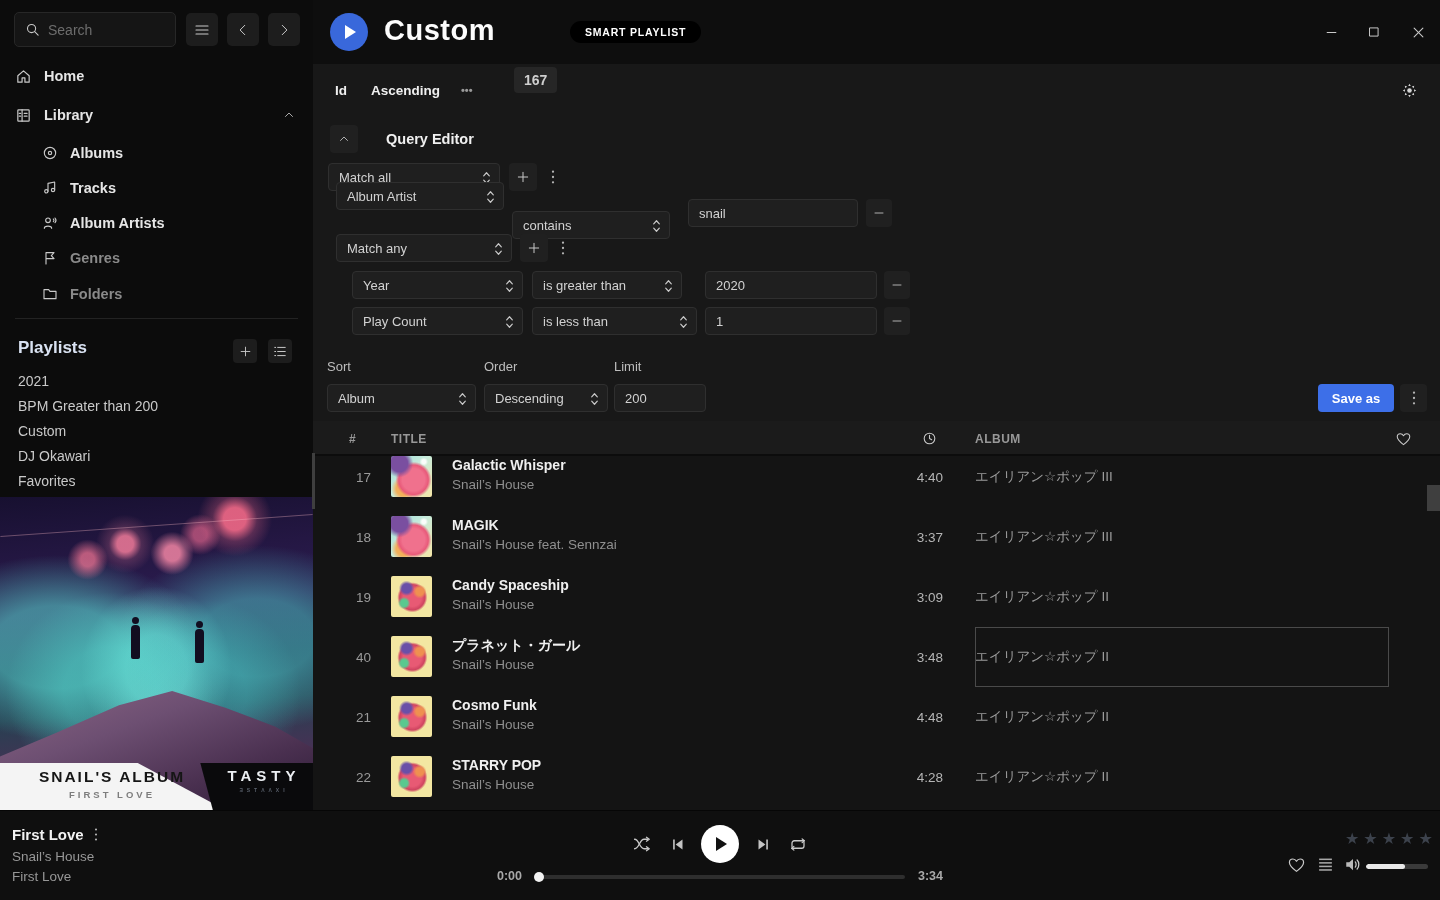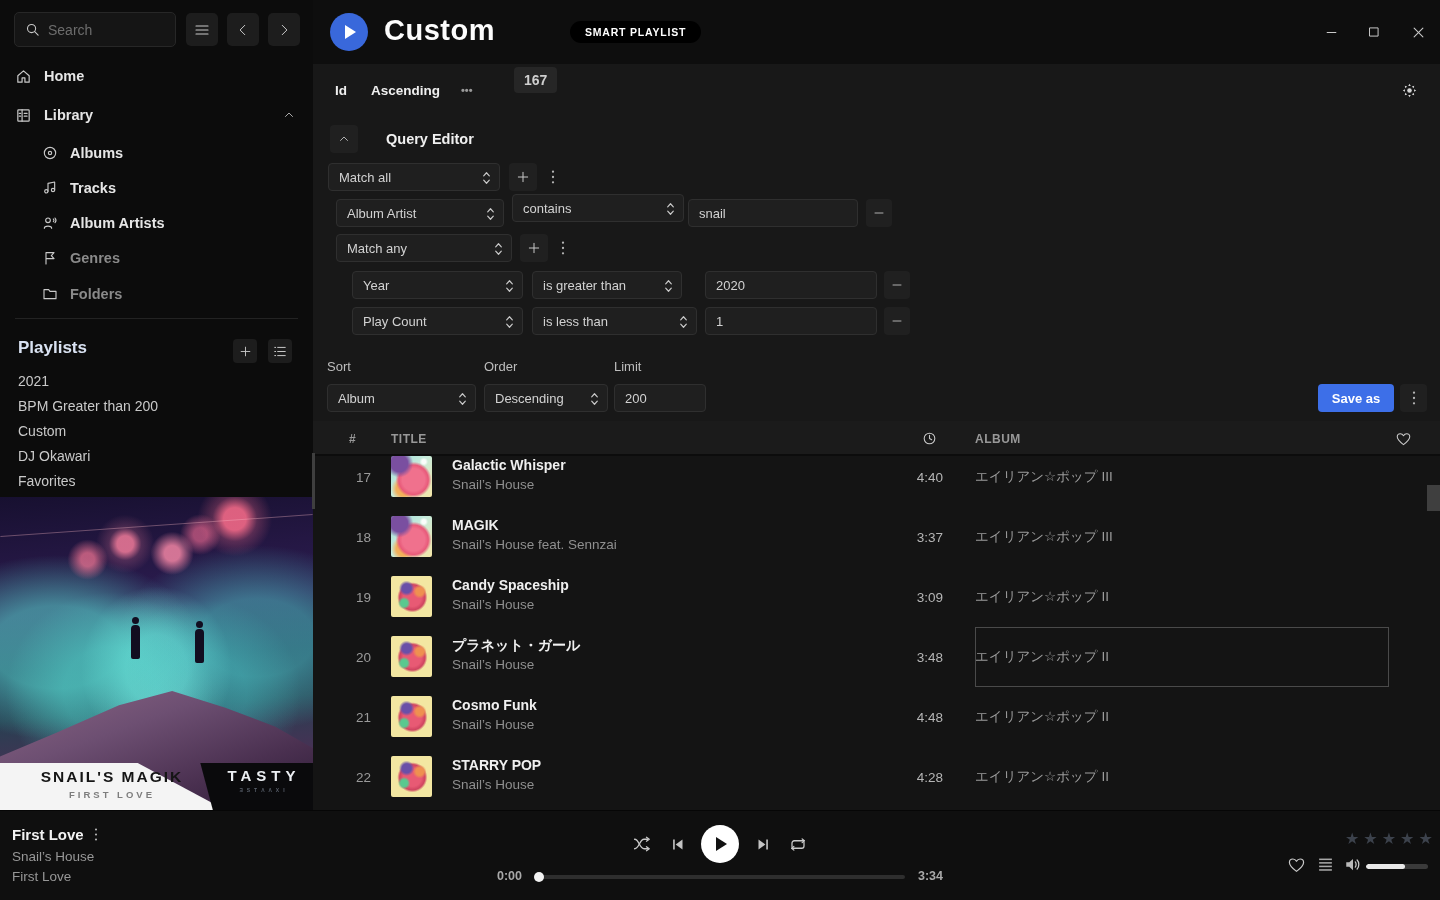--- a/index.html
+++ b/index.html
@@ -252,21 +252,21 @@
     <div id="side-scroll"></div>
 
     <div id="cover">
       <div class="string"></div>
       <div class="fig" style="left:131px; top:128px"></div>
       <div class="fig" style="left:195px; top:132px"></div>
       <div class="rocks"></div>
       <div class="banner">
         <div class="white"></div>
         <div class="black"></div>
-        <div class="artist">SNAIL'S MAGIK</div>
+        <div class="artist">SNAIL'S ALBUM</div>
         <div class="album">FIRST LOVE</div>
         <div class="tasty">TASTY</div>
         <div class="tastysub">ƎSTΛΛXI</div>
       </div>
     </div>
   </div>
 
   <div id="main">
 
     <div id="page-head">
@@ -337,30 +337,30 @@
     <div class="btn-ghost" style="left:230px; top:163px">
       <svg width="4" height="16" viewBox="0 0 6 24">
           <g fill="#b5b5b5">
             <circle cx="3" cy="4" r="1.7"></circle>
             <circle cx="3" cy="12" r="1.7"></circle>
             <circle cx="3" cy="20" r="1.7"></circle>
           </g>
         </svg>
     </div>
 
-    <div class="ctl sel" style="left:23px; top:199px; width:168px">
+    <div class="ctl sel" style="left:23px; top:182px; width:168px">
       <span>Album Artist</span>
       <svg class="caret" width="9" height="14" viewBox="0 0 12 20">
           <g class="ictn" stroke="#7d7d7d" stroke-width="1.6">
             <polyline points="2 7 6 2.5 10 7"></polyline>
             <polyline points="2 13 6 17.5 10 13"></polyline>
           </g>
         </svg>
     </div>
-    <div class="ctl sel" style="left:199px; top:194px; width:172px">
+    <div class="ctl sel" style="left:199px; top:211px; width:158px">
       <span>contains</span>
       <svg class="caret" width="9" height="14" viewBox="0 0 12 20">
           <g class="ictn" stroke="#7d7d7d" stroke-width="1.6">
             <polyline points="2 7 6 2.5 10 7"></polyline>
             <polyline points="2 13 6 17.5 10 13"></polyline>
           </g>
         </svg>
     </div>
     <div class="ctl" style="left:375px; top:199px; width:170px">
       <span>snail</span>
@@ -531,21 +531,21 @@
           <div class="tnum">19</div>
           <div class="tthumb art-b"></div>
           <div class="ttitle">Candy Spaceship</div>
           <div class="tartist">Snail’s House</div>
           <div class="tdur">3:09</div>
           <div class="talbum">
               <span>エイリアン☆ポップ II</span>
             </div>
         </div>
         <div class="trow" style="top:180px">
-          <div class="tnum">20</div>
+          <div class="tnum">40</div>
           <div class="tthumb art-b"></div>
           <div class="ttitle">プラネット・ガール</div>
           <div class="tartist">Snail’s House</div>
           <div class="tdur">3:48</div>
           <div class="talbum cell-focus">
               <span>エイリアン☆ポップ II</span>
             </div>
         </div>
         <div class="trow" style="top:240px">
           <div class="tnum">21</div>

